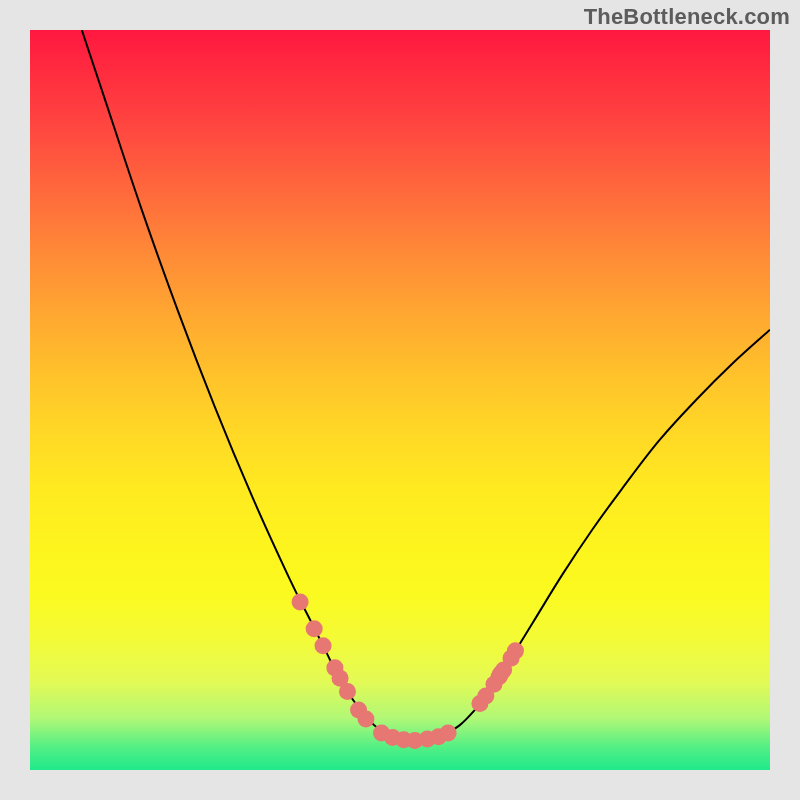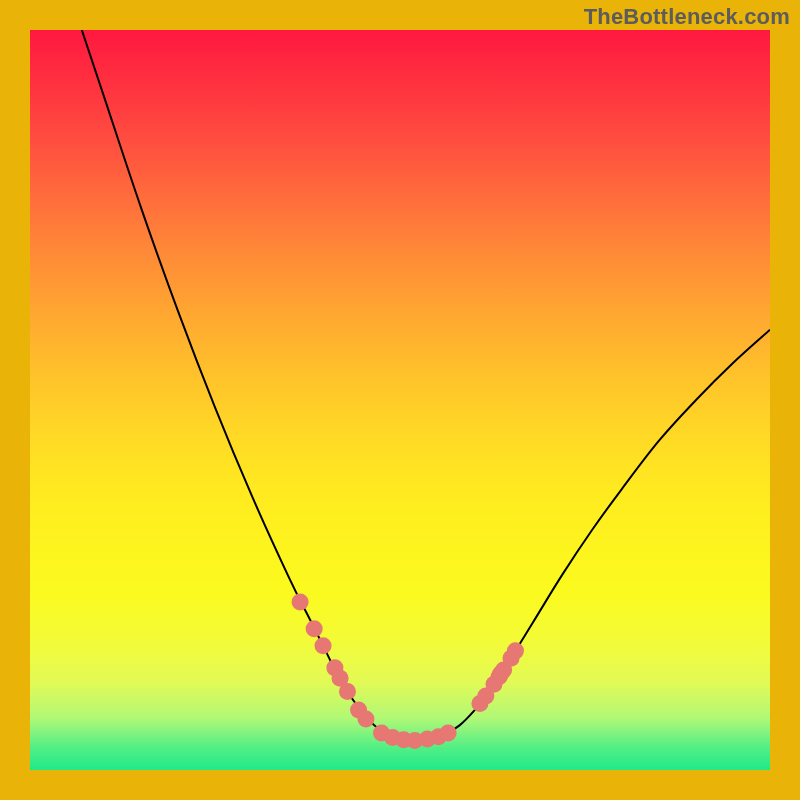--- a/index.html
+++ b/index.html
@@ -8,21 +8,21 @@
     width: 800px;
     height: 800px;
     background: #000;
     overflow: hidden;
     font-family: Arial, Helvetica, sans-serif;
   }
   .frame {
     position: relative;
     width: 800px;
     height: 800px;
-    background: #eab308;
+    background: #e5e5e5;
   }
   .watermark {
     position: absolute;
     top: 4px;
     right: 10px;
     color: #5c5c5c;
     font-size: 22px;
     font-weight: 600;
     letter-spacing: 0.2px;
     z-index: 30;

